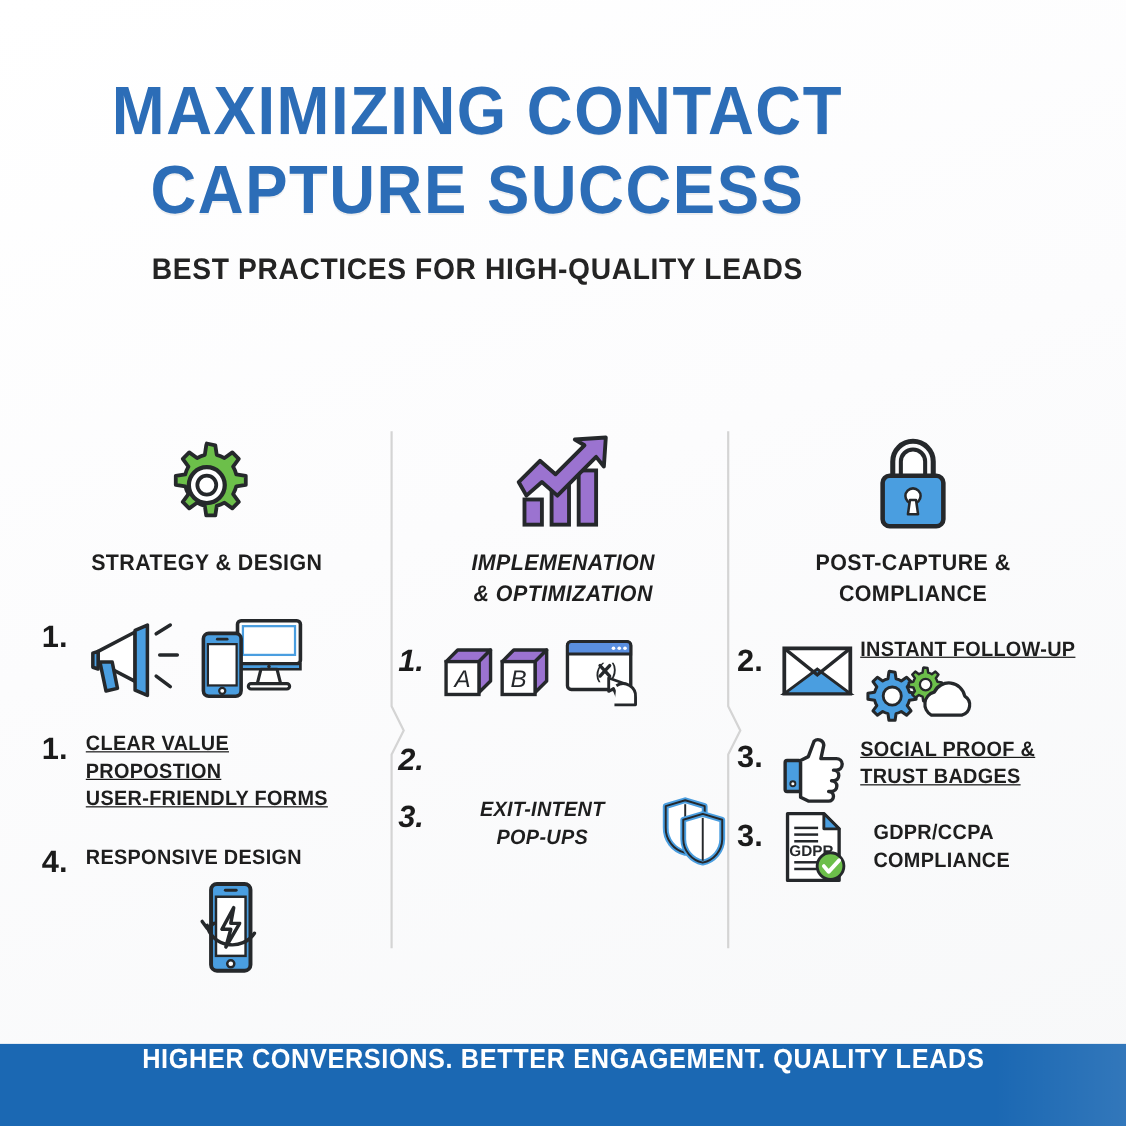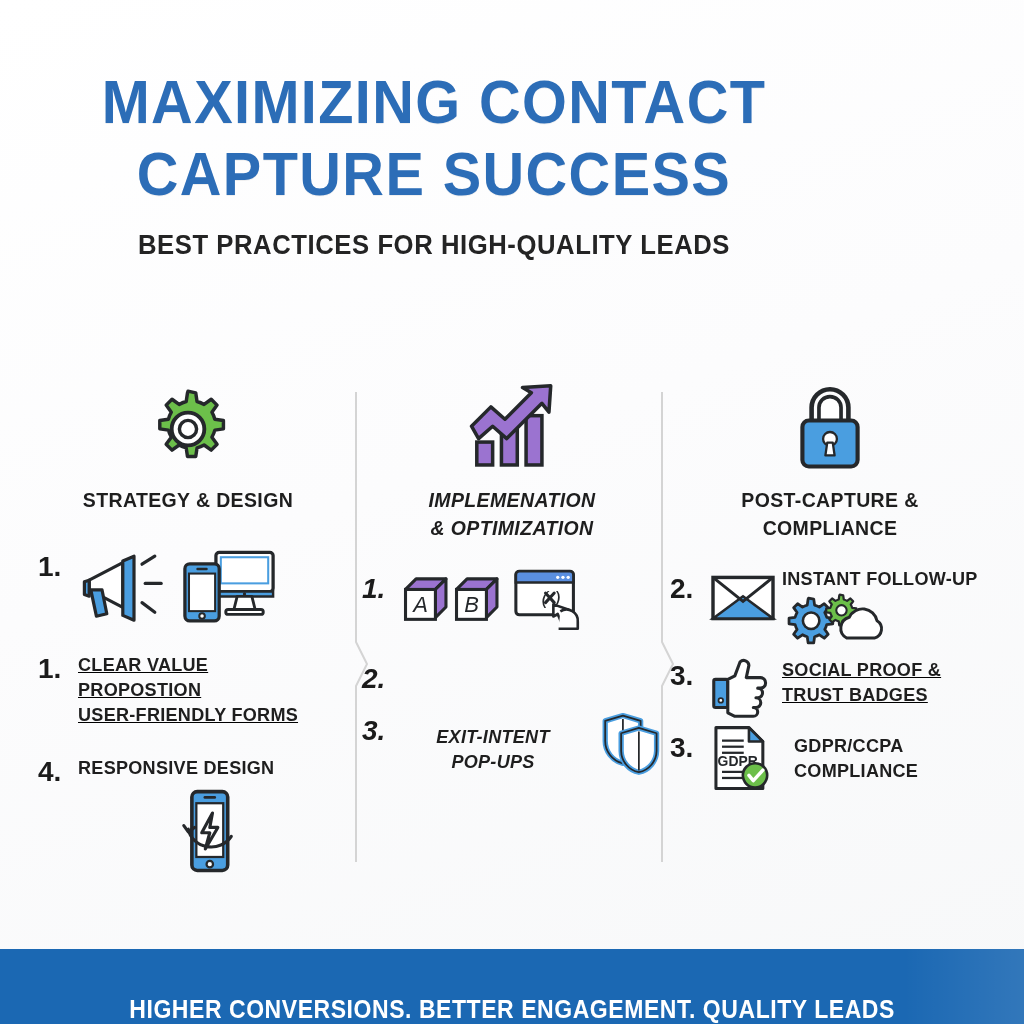--- a/index.html
+++ b/index.html
@@ -30,21 +30,21 @@
   .subtitle {
     margin-top:20px;
     font-weight:bold;
     font-size:27px;
     letter-spacing:0.6px;
     color:#242424;
     transform: scaleX(0.95);
   }
 
   
-  .columns { position:absolute; top:380px; left:0; width:912px; height:500px; }
+  .columns { position:absolute; top:392px; left:0; width:912px; height:500px; }
   .col { position:absolute; top:0; width:300px; }
   .col-1 { left:38px; }
   .col-2 { left:362px;font-style:italic; }
   .col-3 { left:670px; width:320px; }
 
   .col-icon { height:92px; display:flex; align-items:flex-end; justify-content:center; }
   .col-head {
     margin-top:14px;
     text-align:center;
     font-weight:bold;
@@ -71,21 +71,21 @@
 
   
   .divider { position:absolute; top:392px; width:24px; height:470px; }
   .div-1 { left:344px; }
   .div-2 { left:650px; }
 
   
   .footer {
     position:absolute; left:0; bottom:0; width:1024px; height:75px;
     background:#1b68b3;
-    display:flex; align-items:flex-end; justify-content:center;
+    display:flex; align-items:flex-start; justify-content:center;
   }
   .footer::after{
     content:""; position:absolute; right:0; top:0; width:120px; height:100%;
     background:linear-gradient(90deg, rgba(255,255,255,0) 0%, rgba(255,255,255,.10) 100%);
     pointer-events:none;
   }
   .footer-text {
     color:#ffffff; font-weight:bold; font-size:25px; letter-spacing:0.6px;
     transform:scaleX(0.92);
   }
@@ -243,21 +243,21 @@
             </div>
           </div>
         </div>
 
         <div class="row" style="margin-top:22px;">
           <div class="num">2.</div>
         </div>
 
         <div class="row" style="margin-top:12px;">
           <div class="num">3.</div>
-          <div class="row-body" style="display:flex;align-items:flex-end;gap:14px;padding-top:4px;">
+          <div class="row-body" style="display:flex;align-items:flex-start;gap:14px;padding-top:4px;">
             <div style="flex:1 1 auto;">
               <div class="row-text center">EXIT-INTENT</div>
               <div class="row-text center">POP-UPS</div>
             </div>
             <div style="flex:0 0 auto;">
               <svg width="64" height="62" viewBox="0 0 72 70">
                 <path d="M8 10 l20-6 20 6 0 22 a26 26 0 0 1-20 26 a26 26 0 0 1-20-26 z" fill="#ffffff" stroke="#4a9ee0" stroke-width="6" stroke-linejoin="round"></path>
                 <path d="M8 10 l20-6 20 6 0 22 a26 26 0 0 1-20 26 a26 26 0 0 1-20-26 z" fill="none" stroke="#25282b" stroke-width="2" stroke-linejoin="round"></path>
                 <line x1="28" y1="8" x2="28" y2="54" stroke="#25282b" stroke-width="2"></line>
                 <path d="M26 24 l20-6 20 6 0 20 a25 25 0 0 1-20 24 a25 25 0 0 1-20-24 z" fill="#ffffff" stroke="#4a9ee0" stroke-width="6" stroke-linejoin="round"></path>
@@ -293,21 +293,21 @@
         <div class="row" style="margin-top:16px;">
           <div class="num">2.</div>
           <div class="row-body" style="display:flex;align-items:flex-start;gap:6px;">
             <div style="flex:0 0 auto;padding-top:8px;">
               <svg width="66" height="48" viewBox="0 0 76 56">
                 <rect x="3" y="4" width="70" height="48" fill="#ffffff" stroke="#25282b" stroke-width="4"></rect>
                 <path d="M3 52 l35-26 35 26 z" fill="#4a9ee0" stroke="#25282b" stroke-width="3"></path>
                 <path d="M3 4 l35 28 35-28" fill="none" stroke="#25282b" stroke-width="3.5"></path>
               </svg>
             </div>
-            <div style="flex:1 1 auto;">
+            <div style="flex:1 1 auto;text-decoration:underline;">
               <div class="row-text">INSTANT FOLLOW-UP</div>
               <div style="margin-top:2px;padding-left:4px;">
                 <svg width="104" height="52" viewBox="0 0 120 60">
                   <path d="M26 6 l6 1 1 7 a22 22 0 0 1 5.5 2.3 l5.6-4 4.6 4.6 -4 5.6 a22 22 0 0 1 2.3 5.5 l7 1 0 6.5 -7 1 a22 22 0 0 1-2.3 5.5 l4 5.6 -4.6 4.6 -5.6-4 a22 22 0 0 1-5.5 2.3 l-1 7 -6.5 0 -1-7 a22 22 0 0 1-5.5-2.3 l-5.6 4 -4.6-4.6 4-5.6 a22 22 0 0 1-2.3-5.5 l-7-1 0-6.5 7-1 a22 22 0 0 1 2.3-5.5 l-4-5.6 4.6-4.6 5.6 4 a22 22 0 0 1 5.5-2.3 l1-7 z" fill="#4a9ee0" stroke="#25282b" stroke-width="3.2" stroke-linejoin="round"></path>
                   <circle cx="29" cy="32" r="9.5" fill="#ffffff" stroke="#25282b" stroke-width="3"></circle>
                   <path d="M62 2 l4 .7 .7 4.8 a15 15 0 0 1 3.8 1.6 l3.8-2.8 3.2 3.2 -2.8 3.8 a15 15 0 0 1 1.6 3.8 l4.8 .7 0 4.5 -4.8 .7 a15 15 0 0 1-1.6 3.8 l2.8 3.8 -3.2 3.2 -3.8-2.8 a15 15 0 0 1-3.8 1.6 l-.7 4.8 -4.5 0 -.7-4.8 a15 15 0 0 1-3.8-1.6 l-3.8 2.8 -3.2-3.2 2.8-3.8 a15 15 0 0 1-1.6-3.8 l-4.8-.7 0-4.5 4.8-.7 a15 15 0 0 1 1.6-3.8 l-2.8-3.8 3.2-3.2 3.8 2.8 a15 15 0 0 1 3.8-1.6 l.7-4.8 z" fill="#6cbf4a" stroke="#25282b" stroke-width="2.6" stroke-linejoin="round"></path>
                   <circle cx="64" cy="20" r="6" fill="#ffffff" stroke="#25282b" stroke-width="2.4"></circle>
                   <path d="M70 52 a13 13 0 0 1 3-24 a17 17 0 0 1 32 4 a11 11 0 0 1-3 20 z" fill="#ffffff" stroke="#25282b" stroke-width="3.4" stroke-linejoin="round"></path>
                 </svg>
               </div>

